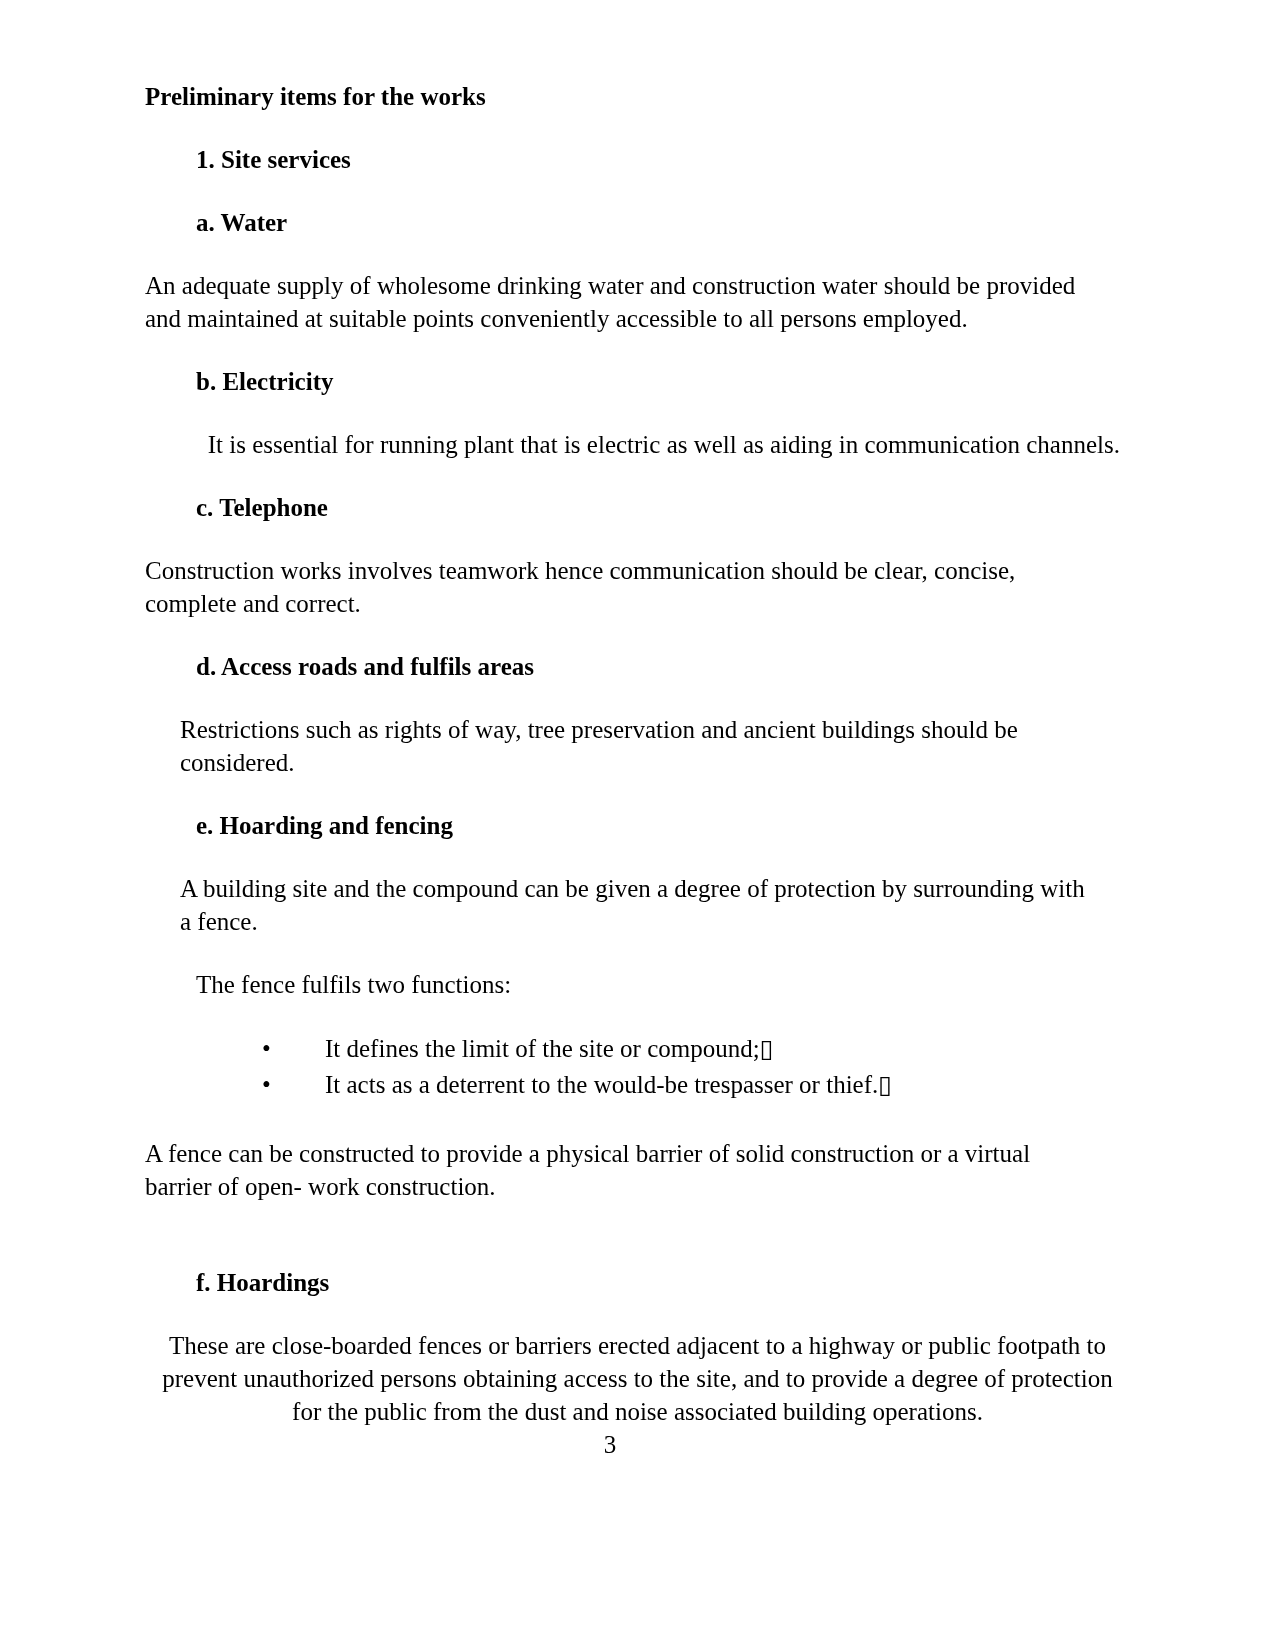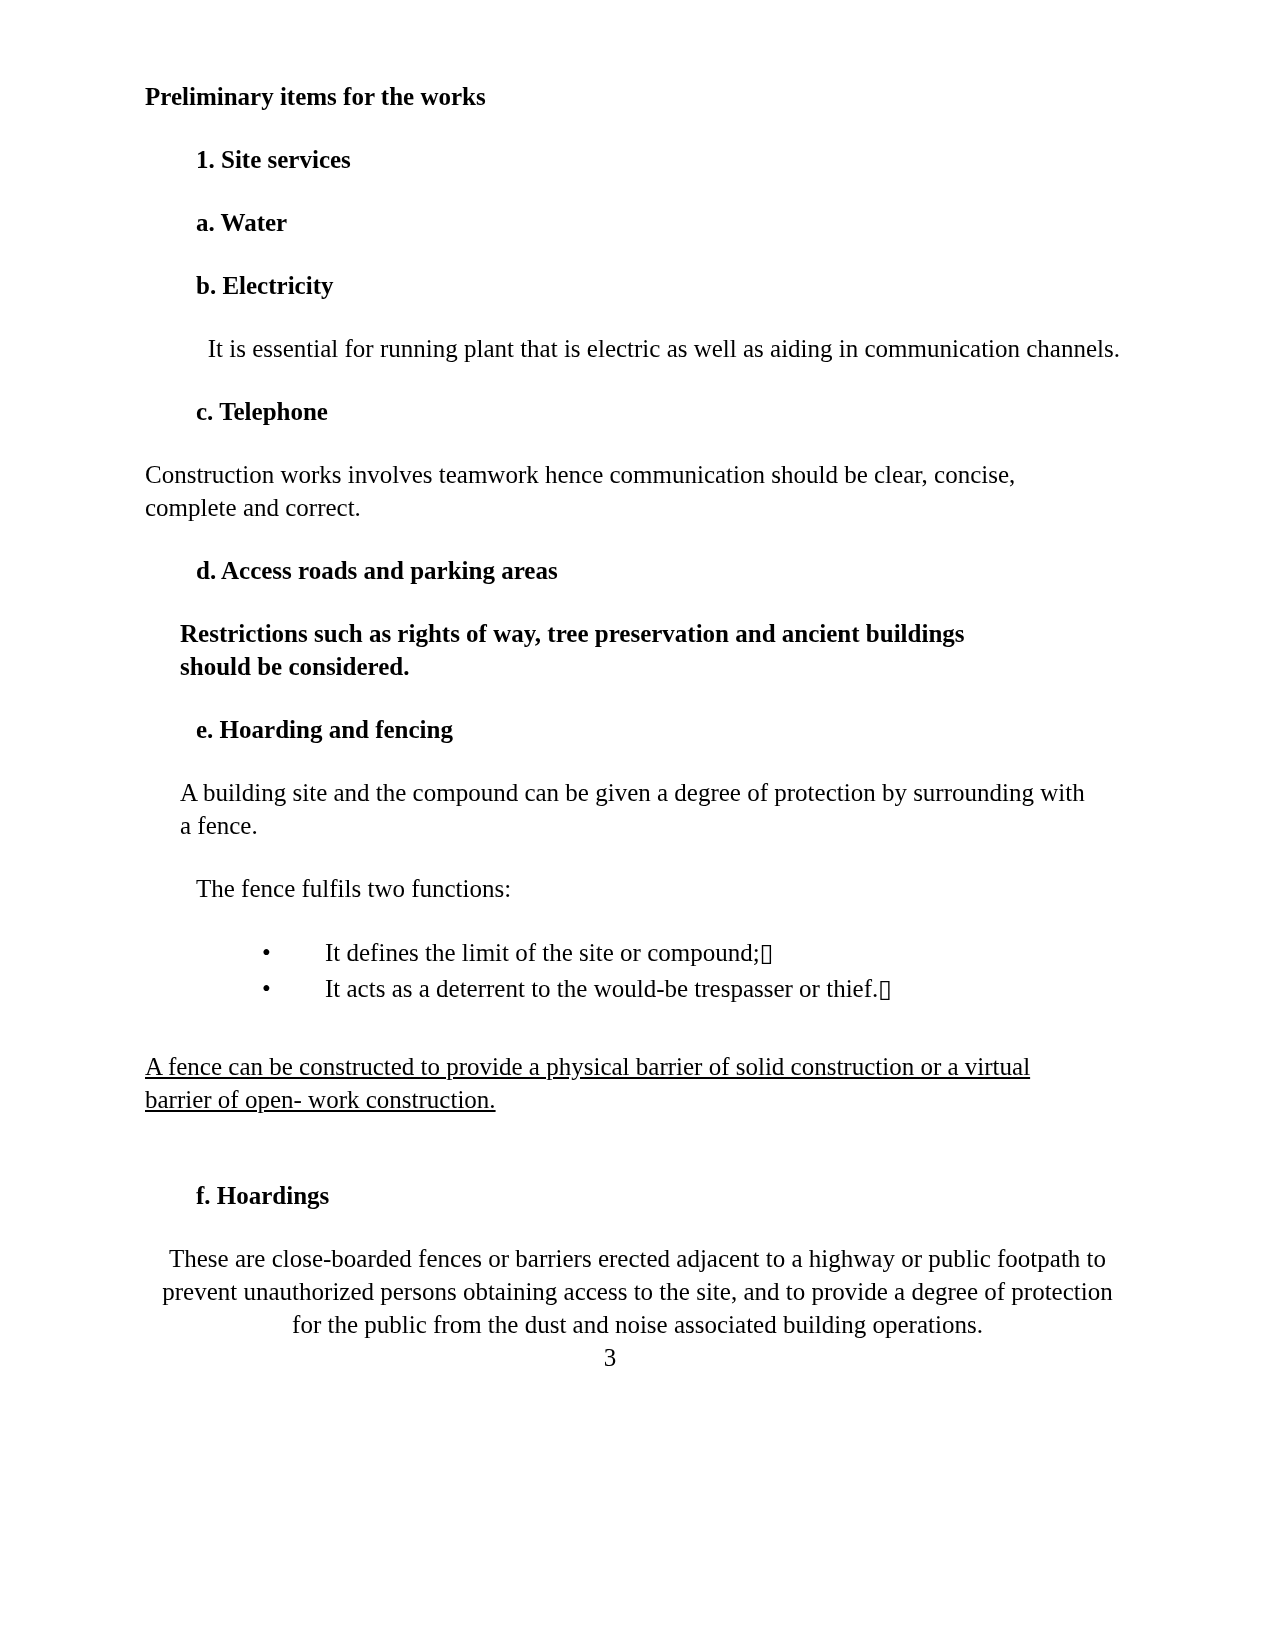--- a/index.html
+++ b/index.html
@@ -14,28 +14,28 @@
   }
   .page {
     box-sizing: border-box;
     width: 1275px;
     height: 1650px;
     padding: 80px 130px 0 145px;
   }
   h1, h2, p, div.pnum { margin: 0; padding: 0; font-size: 25px; line-height: 33px; font-weight: normal; }
   h1, h2 { font-weight: bold; }
   .blk { margin-top: 30px; }
-  .mt-sm { margin-top: 43px; text-decoration: underline; }
+  .mt-sm { margin-top: 34px; }
   .gap-lg { margin-top: 63px; }
   .ind  { margin-left: 51px; }   
   .ind-p { margin-left: 35px; }  
   .w-water    { max-width: 950px; }
   .w-elec     { max-width: 975px; text-align: right; }
   .w-tel      { max-width: 900px; }
-  .w-restrict { max-width: 850px; font-weight: bold; }
+  .w-restrict { max-width: 850px; }
   .w-build    { max-width: 920px; }
   .w-fence    { max-width: 900px; }
   .w-hoard    { max-width: 985px; text-align: center; }
   ul.fence-list {
     list-style: none;
     margin: 30px 0 0 0;
     padding: 0 0 0 117px;
   }
   ul.fence-list li {
     position: relative;
@@ -57,28 +57,29 @@
 </head>
 <body>
 
 <div class="page">
 
   <h1>Preliminary items for the works</h1>
 
   <h2 class="blk ind">1. Site services</h2>
 
   <h2 class="blk ind">a. Water</h2>
+  <p class="blk w-water">An adequate supply of wholesome drinking water and construction water should be provided and maintained at suitable points conveniently accessible to all persons employed.</p>
 
   <h2 class="blk ind">b. Electricity</h2>
   <p class="blk w-elec">It is essential for running plant that is electric as well as aiding in communication channels.</p>
 
   <h2 class="blk ind">c. Telephone</h2>
   <p class="blk w-tel">Construction works involves teamwork hence communication should be clear, concise, complete and correct.</p>
 
-  <h2 class="blk ind">d. Access roads and parking areas</h2>
+  <h2 class="blk ind">d. Access roads and fulfils areas</h2>
   <p class="blk ind-p w-restrict">Restrictions such as rights of way, tree preservation and ancient buildings should be considered.</p>
 
   <h2 class="blk ind">e. Hoarding and fencing</h2>
   <p class="blk ind-p w-build">A building site and the compound can be given a degree of protection by surrounding with a fence.</p>
 
   <p class="blk ind">The fence fulfils two functions:</p>
 
   <ul class="fence-list">
     <li>
       <span class="bullet"></span>

